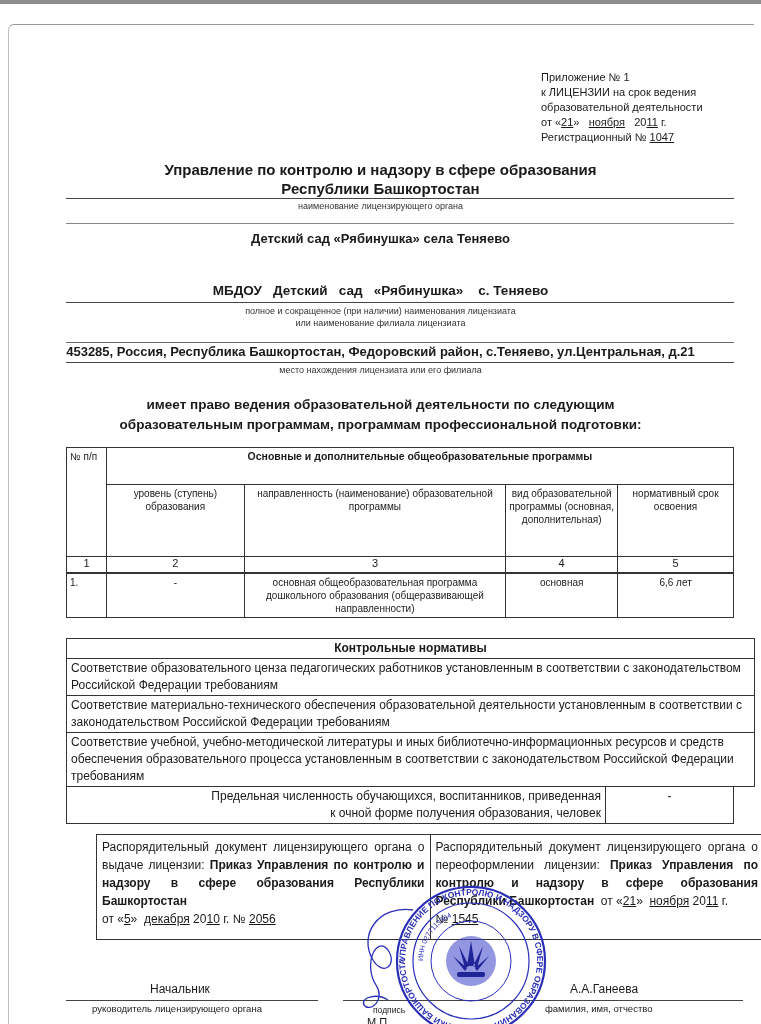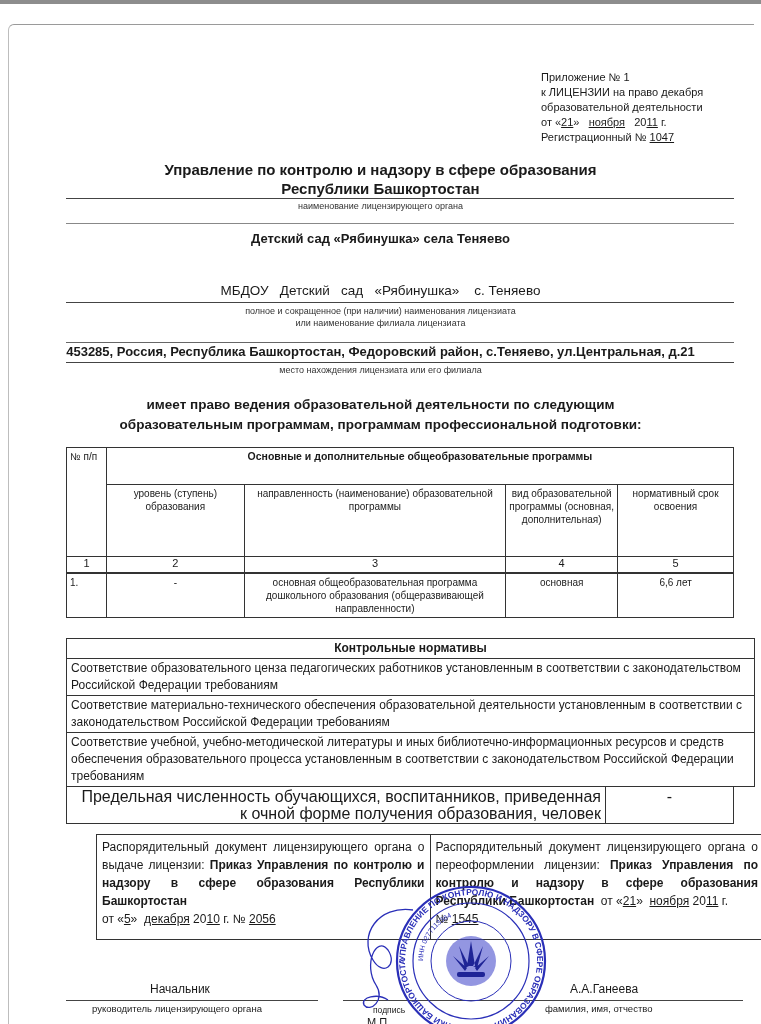--- a/index.html
+++ b/index.html
@@ -19,35 +19,35 @@
 
   .annex { position: absolute; left: 509px; top: 70px; font-size: 11px; line-height: 15px; margin-left: 32px; }
   .annex u { text-decoration: underline; }
 
   .center { position: absolute; left: 0; width: 761px; text-align: center; }
   .h-org { top: 160px; font-weight: bold; font-size: 15px; line-height: 19px; }
   .rule { position: absolute; height: 1px; background: #444; }
   .caption { font-size: 9px; color: #333; }
 
   .h-inst { top: 230px; font-weight: bold; font-size: 13px; line-height: 18px; }
-  .h-short { top: 283px; font-weight: normal; font-size: 13.5px; }
+  .h-short { top: 283px; font-weight: bold; font-size: 13.5px; }
   .h-addr { top: 344px; font-weight: bold; font-size: 13px; }
   .h-right { top: 395px; font-weight: bold; font-size: 13.5px; line-height: 20px; }
 
   table { border-collapse: collapse; font-size: 10px; }
   .prog { position: absolute; left: 66px; top: 447px; width: 668px; }
   .prog td { border: 1px solid #333; vertical-align: top; text-align: center; padding: 2px 3px; line-height: 13px; }
   .prog .hdr-main { font-weight: bold; font-size: 10.5px; height: 32px; }
   .prog .num-row td { border-bottom: 2px solid #333; font-size: 11px; padding: 0; height: 15px; }
 
   .norms { position: absolute; left: 66px; top: 638px; width: 689px; font-size: 12px; }
   .norms td { border: 1px solid #333; padding: 1px 4px; line-height: 17px; text-align: left; }
   .norms .norm-title { text-align: center; font-weight: bold; }
 
-  .limit { position: absolute; left: 66px; top: 786px; width: 668px; font-size: 16px; }
+  .limit { position: absolute; left: 66px; top: 786px; width: 668px; font-size: 12px; }
   .limit td { border: 1px solid #333; line-height: 17px; padding: 1px 4px; }
   .limit .lbl { text-align: right; width: 530px; }
   .limit .val { text-align: center; vertical-align: top; }
 
   .orders { position: absolute; left: 82px; top: 834px; width: 668px; font-size: 12px; margin-left: 14px; }
   .orders td { border: 1px solid #333; vertical-align: top; padding: 3px 5px; line-height: 18px; text-align: justify; height: 98px; width: 50%; }
   .orders b { font-weight: bold; }
   .orders u { text-decoration: underline; }
 
   .sig-title { position: absolute; left: 150px; top: 982px; font-size: 12px; }
@@ -63,21 +63,21 @@
   .scribble { position: absolute; left: 358px; top: 905px; width: 60px; height: 110px; }
 </style>
 </head>
 <body>
 
 <div class="top-band"></div>
 <div class="page-frame"></div>
 
 <div class="annex">
   <div>Приложение № 1</div>
-  <div>к ЛИЦЕНЗИИ на право декабря</div>
+  <div>к ЛИЦЕНЗИИ на срок ведения</div>
   <div>образовательной деятельности</div>
   <div>
     <span>от «</span><u>21</u><span>»</span>&nbsp;&nbsp;&nbsp;<u>ноября</u>&nbsp;&nbsp;&nbsp;<span>20</span><u>11</u>&nbsp;<span>г.</span>
   </div>
   <div>
     <span>Регистрационный  №</span>&nbsp;<u>1047</u>
   </div>
 </div>
 
 <div class="center h-org">

